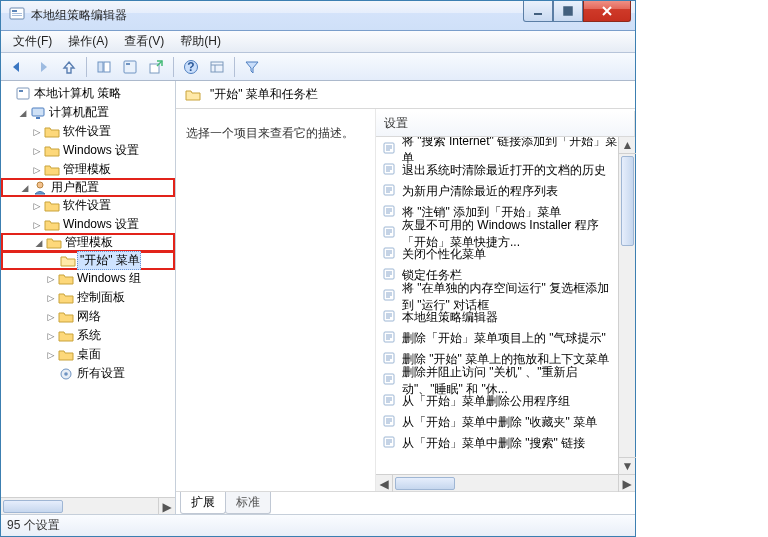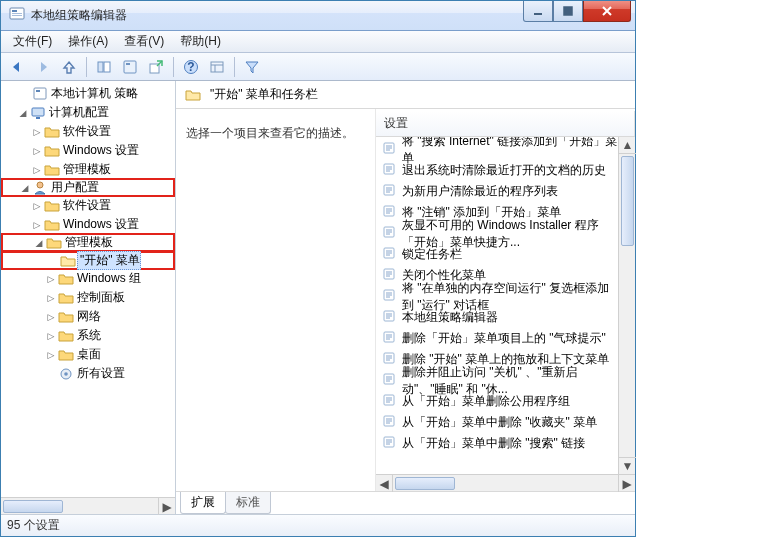--- a/index.html
+++ b/index.html
@@ -32,21 +32,21 @@
 .body { flex: 1; display: flex; min-height: 0; }
 .left-pane { width: 175px; border-right: 1px solid #c6cfda; display: flex; flex-direction: column; }
 .tree-wrap { flex: 1; overflow: auto; padding: 3px 0; }
 .row { display: flex; align-items: center; height: 19px; padding-right: 4px; }
 .twisty { width: 12px; display: flex; justify-content: center; color: #6a6a6a; font-size: 9px; }
 .twisty.hidden { visibility: hidden; }
 .node-icon { width: 18px; display:flex; justify-content:center; }
 .node-label { padding-left: 2px; }
 .selected { background: #cfe3ff; border: 1px dotted #6795d6; }
 .hl-red { border: 2px solid #e2231a; padding: 0 2px; margin: -1px 0; }
-.depth0 { padding-left: 18px; }
+.depth0 { padding-left: 1px; }
 .depth1 { padding-left: 16px; }
 .depth2 { padding-left: 30px; }
 .depth3 { padding-left: 44px; }
 .left-scroll { height: 17px; background: #f0f0f0; border-top: 1px solid #d0d0d0; position: relative; }
 .left-scroll .thumb { position:absolute; left:2px; top:2px; height:13px; width:60px; background: linear-gradient(to bottom,#e6eefc,#c6d7ee); border:1px solid #9fb6d4; border-radius:2px; }
 .left-scroll .arrow { position:absolute; top:0; width:17px; height:17px; display:flex; align-items:center; justify-content:center; color:#555; }
 .left-scroll .arrow.r { right:0; border-left:1px solid #d0d0d0; }
 
 .right-pane { flex: 1; display: flex; flex-direction: column; min-width: 0; }
 .rp-header { height: 28px; border-bottom: 1px solid #d9d9d9; display: flex; align-items: center; padding-left: 8px; gap: 8px; background: #fff; }
@@ -406,30 +406,30 @@
                     </svg></span>
                   <span>灰显不可用的 Windows Installer 程序「开始」菜单快捷方...</span>
                 </div>
                 <div class="item">
                   <span><svg width="14" height="14">
                       <rect x="2" y="2" width="10" height="10" rx="1" fill="#fff" stroke="#9db6d4"></rect>
                       <line x1="4" y1="5" x2="10" y2="5" stroke="#8aa7cc"></line>
                       <line x1="4" y1="7" x2="10" y2="7" stroke="#8aa7cc"></line>
                       <line x1="4" y1="9" x2="8" y2="9" stroke="#8aa7cc"></line>
                     </svg></span>
+                  <span>关闭个性化菜单</span>
+                </div>
+                <div class="item">
+                  <span><svg width="14" height="14">
+                      <rect x="2" y="2" width="10" height="10" rx="1" fill="#fff" stroke="#9db6d4"></rect>
+                      <line x1="4" y1="5" x2="10" y2="5" stroke="#8aa7cc"></line>
+                      <line x1="4" y1="7" x2="10" y2="7" stroke="#8aa7cc"></line>
+                      <line x1="4" y1="9" x2="8" y2="9" stroke="#8aa7cc"></line>
+                    </svg></span>
                   <span>锁定任务栏</span>
-                </div>
-                <div class="item">
-                  <span><svg width="14" height="14">
-                      <rect x="2" y="2" width="10" height="10" rx="1" fill="#fff" stroke="#9db6d4"></rect>
-                      <line x1="4" y1="5" x2="10" y2="5" stroke="#8aa7cc"></line>
-                      <line x1="4" y1="7" x2="10" y2="7" stroke="#8aa7cc"></line>
-                      <line x1="4" y1="9" x2="8" y2="9" stroke="#8aa7cc"></line>
-                    </svg></span>
-                  <span>关闭个性化菜单</span>
                 </div>
                 <div class="item">
                   <span><svg width="14" height="14">
                       <rect x="2" y="2" width="10" height="10" rx="1" fill="#fff" stroke="#9db6d4"></rect>
                       <line x1="4" y1="5" x2="10" y2="5" stroke="#8aa7cc"></line>
                       <line x1="4" y1="7" x2="10" y2="7" stroke="#8aa7cc"></line>
                       <line x1="4" y1="9" x2="8" y2="9" stroke="#8aa7cc"></line>
                     </svg></span>
                   <span>将 "在单独的内存空间运行" 复选框添加到 "运行" 对话框</span>
                 </div>

